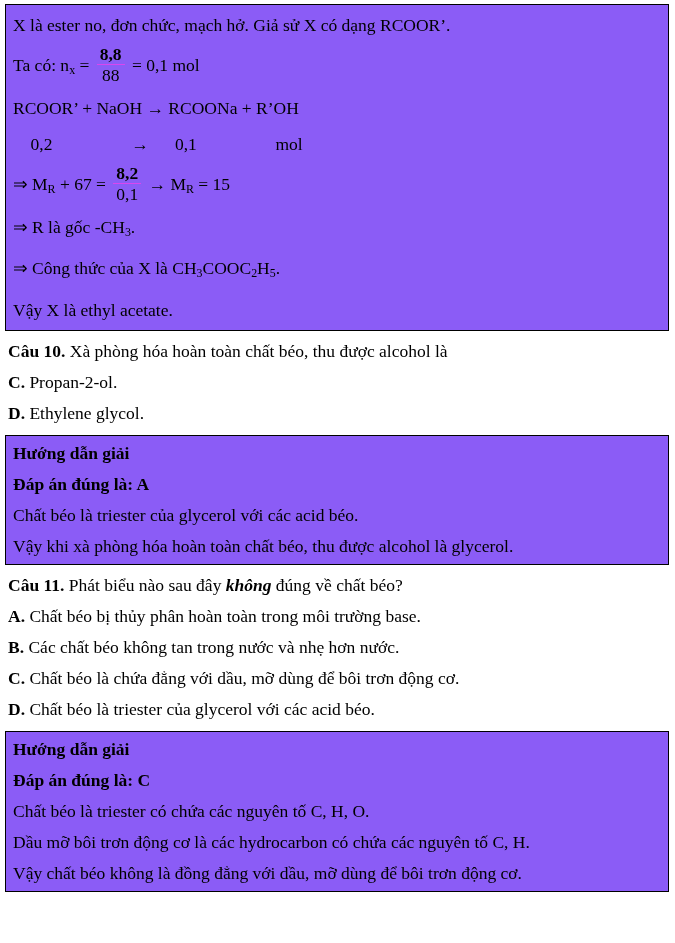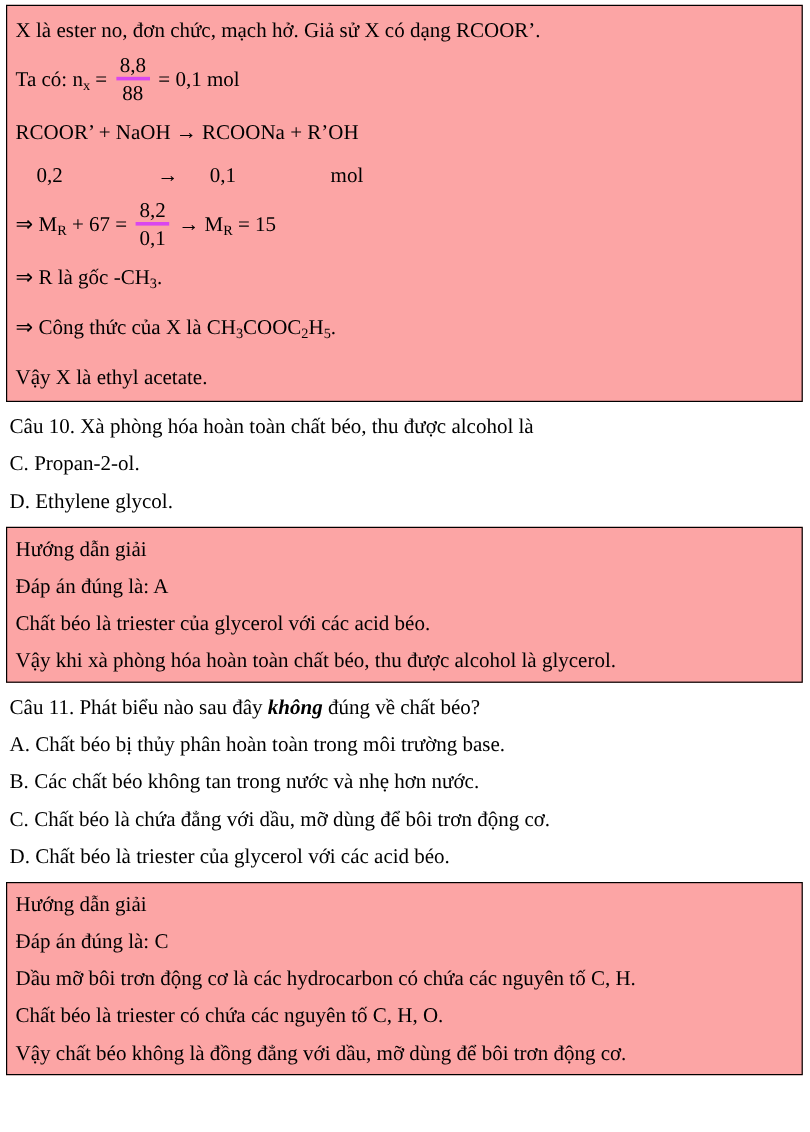--- a/index.html
+++ b/index.html
@@ -11,42 +11,42 @@
     color: #000000;
     font-family: "Liberation Serif", serif;
     font-size: 17.5px;
     overflow: hidden;
   }
   .page { padding: 4px 6px 0 5px; }
 
   .box {
     border: 1px solid #000000;
     padding: 2px 7px;
-    background: #fca5a5;
+    background: #8b5cf6;
   }
   .qblock { padding: 5px 3px 6px 3px; }
 
   .line { line-height: 20px; padding: 8px 0; }
   .line.tall { padding: 3px 0; }
   .line-sm { line-height: 20px; padding: 5.5px 0; }
   .pre { white-space: pre; }
 
   .sub { font-size: 0.68em; vertical-align: -0.28em; letter-spacing: 0; }
-  .bold { font-weight: normal; margin-top: 44px; }
+  .bold { font-weight: bold; margin-top: 44px; }
   .bolditalic { font-weight: bold; font-style: italic; margin-top: 11px; }
 
   .frac {
     display: inline-block;
     vertical-align: middle;
     text-align: center;
     line-height: 20px;
     margin: 0 3px;
     transform: translateY(-2px);
   }
-  .frac .num { display: block; border-bottom: 3px solid #d946ef; padding: 0 3px; }
+  .frac .num { display: block; border-bottom: 1px solid #d946ef; padding: 0 3px; font-weight: bold; }
   .frac .den { display: block; padding: 0 3px; }
 </style>
 </head>
 <body>
 
 <div class="page">
 
   <section class="box">
     <div class="line"><span>X là ester no, đơn chức, mạch hở. Giả sử X có dạng RCOOR’.</span></div>
     <div class="line tall"><span>Ta có: n</span><span class="sub">x</span><span> = </span><span class="frac"><span class="num">8,8</span><span class="den">88</span></span><span> = 0,1 mol</span></div>
@@ -75,18 +75,18 @@
     <div class="line-sm"><span class="bold">Câu 11.</span><span> Phát biểu nào sau đây </span><span class="bolditalic">không</span><span> đúng về chất béo?</span></div>
     <div class="line-sm"><span class="bold">A.</span><span> Chất béo bị thủy phân hoàn toàn trong môi trường base.</span></div>
     <div class="line-sm"><span class="bold">B.</span><span> Các chất béo không tan trong nước và nhẹ hơn nước.</span></div>
     <div class="line-sm"><span class="bold">C.</span><span> Chất béo là chứa đẳng với dầu, mỡ dùng để bôi trơn động cơ.</span></div>
     <div class="line-sm"><span class="bold">D.</span><span> Chất béo là triester của glycerol với các acid béo.</span></div>
   </section>
 
   <section class="box">
     <div class="line-sm"><span class="bold">Hướng dẫn giải</span></div>
     <div class="line-sm"><span class="bold">Đáp án đúng là: C</span></div>
+    <div class="line-sm"><span>Chất béo là triester có chứa các nguyên tố C, H, O.</span></div>
     <div class="line-sm"><span>Dầu mỡ bôi trơn động cơ là các hydrocarbon có chứa các nguyên tố C, H.</span></div>
-    <div class="line-sm"><span>Chất béo là triester có chứa các nguyên tố C, H, O.</span></div>
     <div class="line-sm"><span>Vậy chất béo không là đồng đẳng với dầu, mỡ dùng để bôi trơn động cơ.</span></div>
   </section>
 
 </div>
 
 </body></html>

